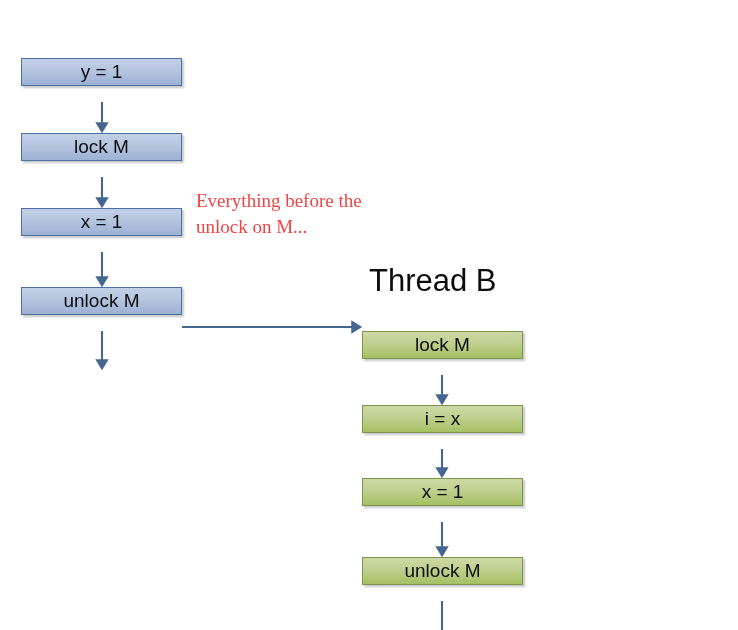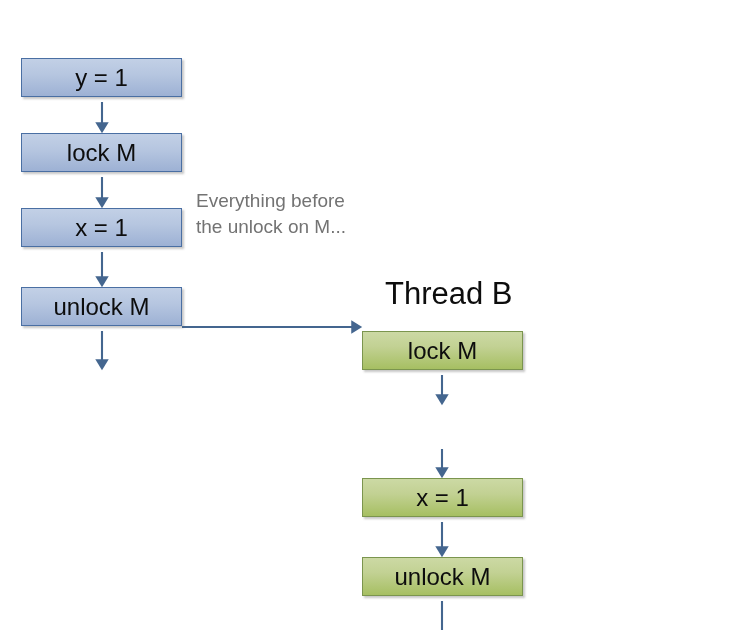--- a/index.html
+++ b/index.html
@@ -25,31 +25,31 @@
   .thread-title {
     position: absolute;
     font-size: 31px;
     line-height: 36px;
     font-weight: 400;
     color: #0d0d0d;
     white-space: nowrap;
     letter-spacing: 0px;
   }
   #title-thread-a { left: 29px; top: 2px; }
-  #title-thread-b { left: 369px; top: 276px; margin-left: 16px; }
+  #title-thread-b { left: 369px; top: 263px; }
 
   .node {
     position: absolute;
     width: 161px;
-    height: 39px;
+    height: 28px;
     box-sizing: border-box;
     display: flex;
     align-items: center;
     justify-content: center;
-    font-size: 24px;
+    font-size: 19px;
     line-height: 22px;
     color: #0d0d0d;
     box-shadow: 2px 2px 2px rgba(130,130,130,0.45);
   }
   .node-blue {
     background: linear-gradient(to bottom, #c2d0e6 0%, #b6c6e0 42%, #9db1d4 100%);
     border: 1px solid #4a6fa3;
   }
   .node-green {
     background: linear-gradient(to bottom, #ccd9a4 0%, #c2d193 40%, #a6bf62 100%);
@@ -65,22 +65,23 @@
   
   #node-b-0 { left: 362px; top: 331px; }
   #node-b-1 { left: 362px; top: 405px; }
   #node-b-2 { left: 362px; top: 478px; }
   #node-b-3 { left: 362px; top: 557px; }
 
   .annotation {
     position: absolute;
     font-size: 19px;
     line-height: 26px;
-    color: #737373;
+    color: #ef4444;
     width: 175px;
+    font-family: Liberation Serif, serif;
   }
   #annotation-before { left: 196px; top: 188px; }
   #annotation-after  { left: 196px; top: 352px; }
 
   .arrow-layer {
     position: absolute;
     left: 0;
     top: 0;
     width: 738px;
     height: 630px;
@@ -94,20 +95,21 @@
 
 
   <div class="node node-blue" id="node-a-0">y = 1</div>
   <div class="node node-blue" id="node-a-1">lock M</div>
   <div class="node node-blue" id="node-a-2">x = 1</div>
   <div class="node node-blue" id="node-a-3">unlock M</div>
 
   <div class="thread-title" id="title-thread-b">Thread B</div>
 
   <div class="node node-green" id="node-b-0">lock M</div>
+  <div class="node node-green" id="node-b-1">i = x</div>
   <div class="node node-green" id="node-b-2">x = 1</div>
   <div class="node node-green" id="node-b-3">unlock M</div>
 
   <div class="annotation" id="annotation-before">Everything before the unlock on M...</div>
 
   <svg class="arrow-layer" viewBox="0 0 738 630" width="738" height="630">
     <defs>
       <marker id="ah" markerWidth="9" markerHeight="9" refX="3.2" refY="4.5" orient="auto" markerUnits="strokeWidth">
         <path d="M0,1.3 L0,7.7 L5.2,4.5 z" fill="#44668f"></path>
       </marker>

